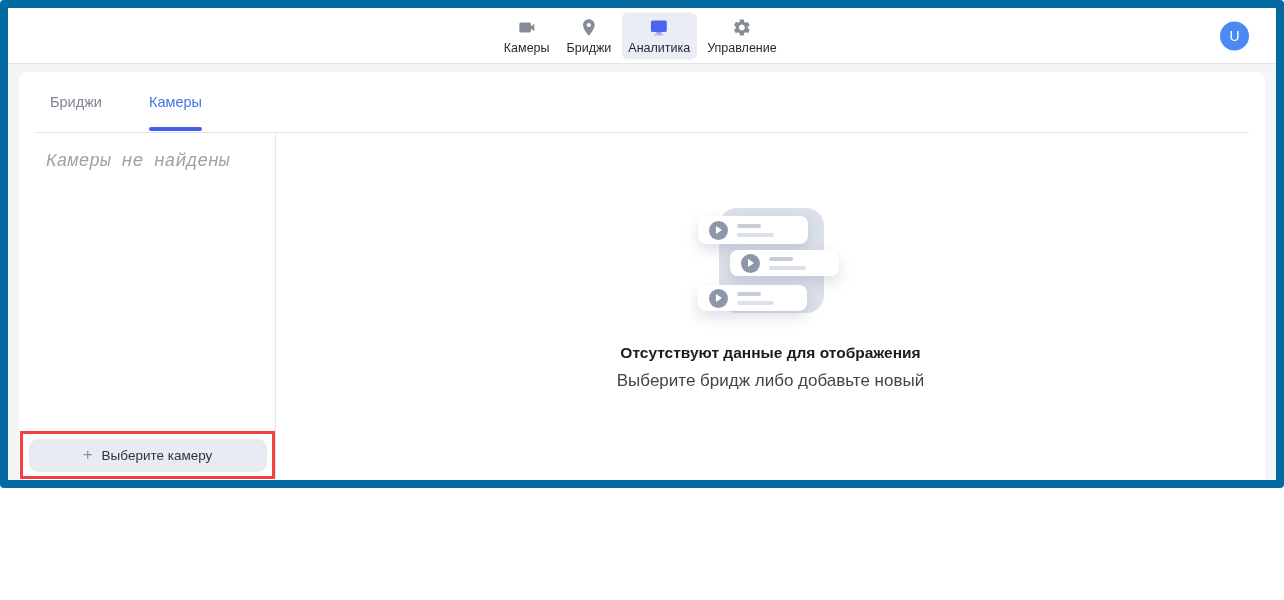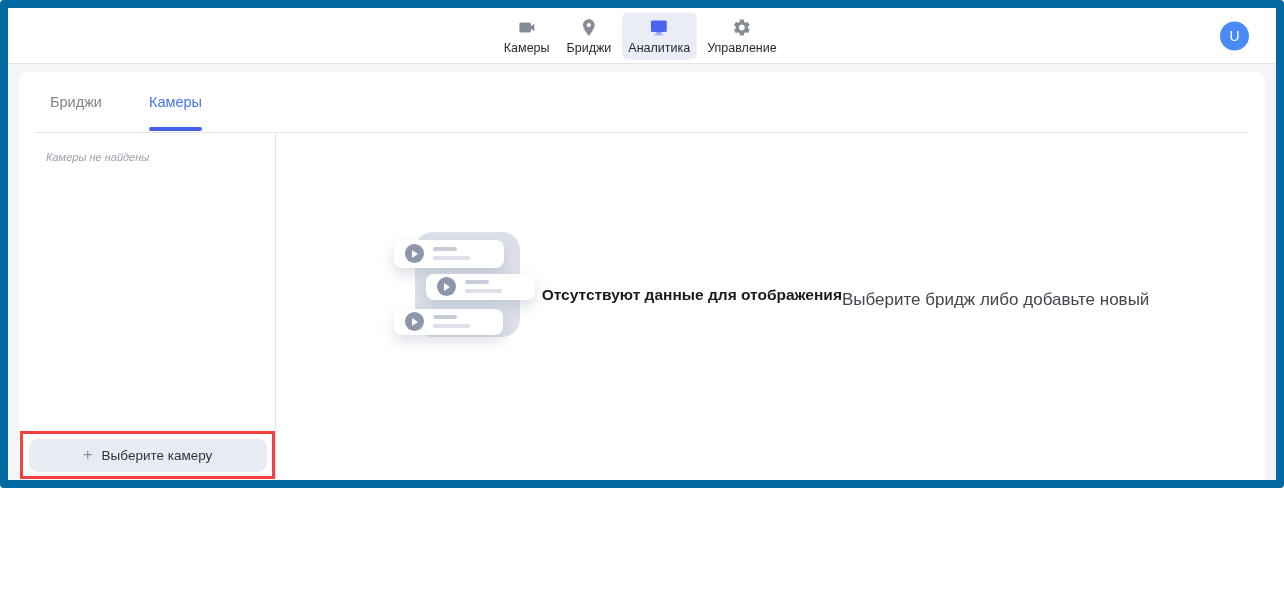--- a/index.html
+++ b/index.html
@@ -110,22 +110,23 @@
 
   
   .sidebar {
     position: relative;
     width: 256px;
     flex: 0 0 auto;
     padding: 18px 27px;
   }
   .empty-text {
     font-style: italic;
-    font-size: 11px;
+    font-size: 18px;
     color: #9ba2ac;
+    font-family: Liberation Mono, monospace;
   }
   .annotation-box {
     position: absolute;
     left: 1px; right: 0; bottom: 1px;
     height: 48px;
     border: 3px solid #f54040;
     display: flex;
     align-items: center;
     justify-content: center;
   }
@@ -153,20 +154,21 @@
   .vdivider {
     width: 1px;
     background: #e3e5e9;
     flex: 0 0 auto;
   }
 
   
   .main {
     flex: 1;
     display: flex;
+    flex-direction: column;
     align-items: center;
     justify-content: center;
     padding-bottom: 14px;
   }
   .illustration {
     position: relative;
     width: 150px; height: 106px;
     margin-bottom: 30px;
   }
   .ill-bg {

